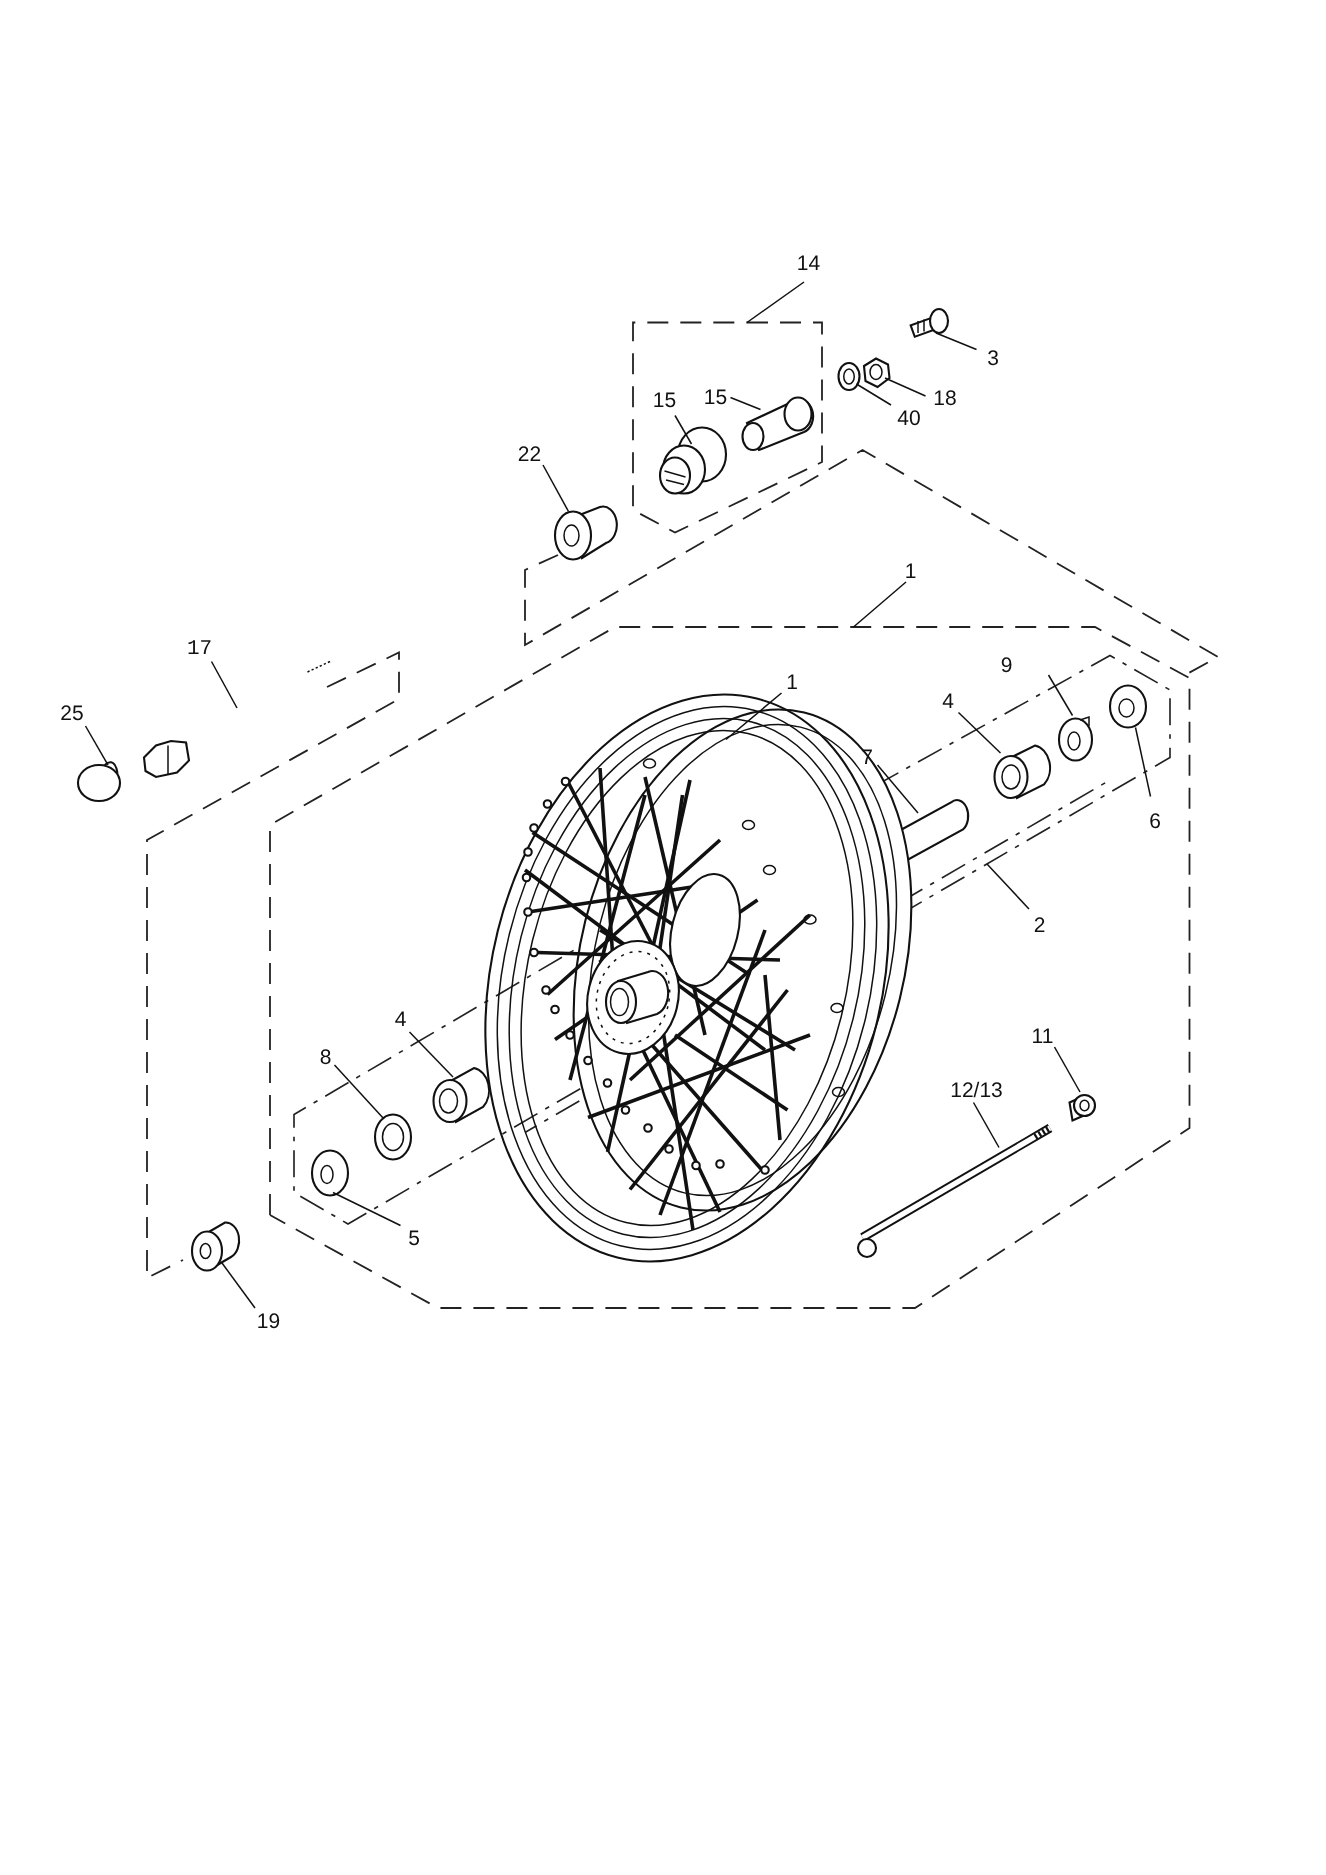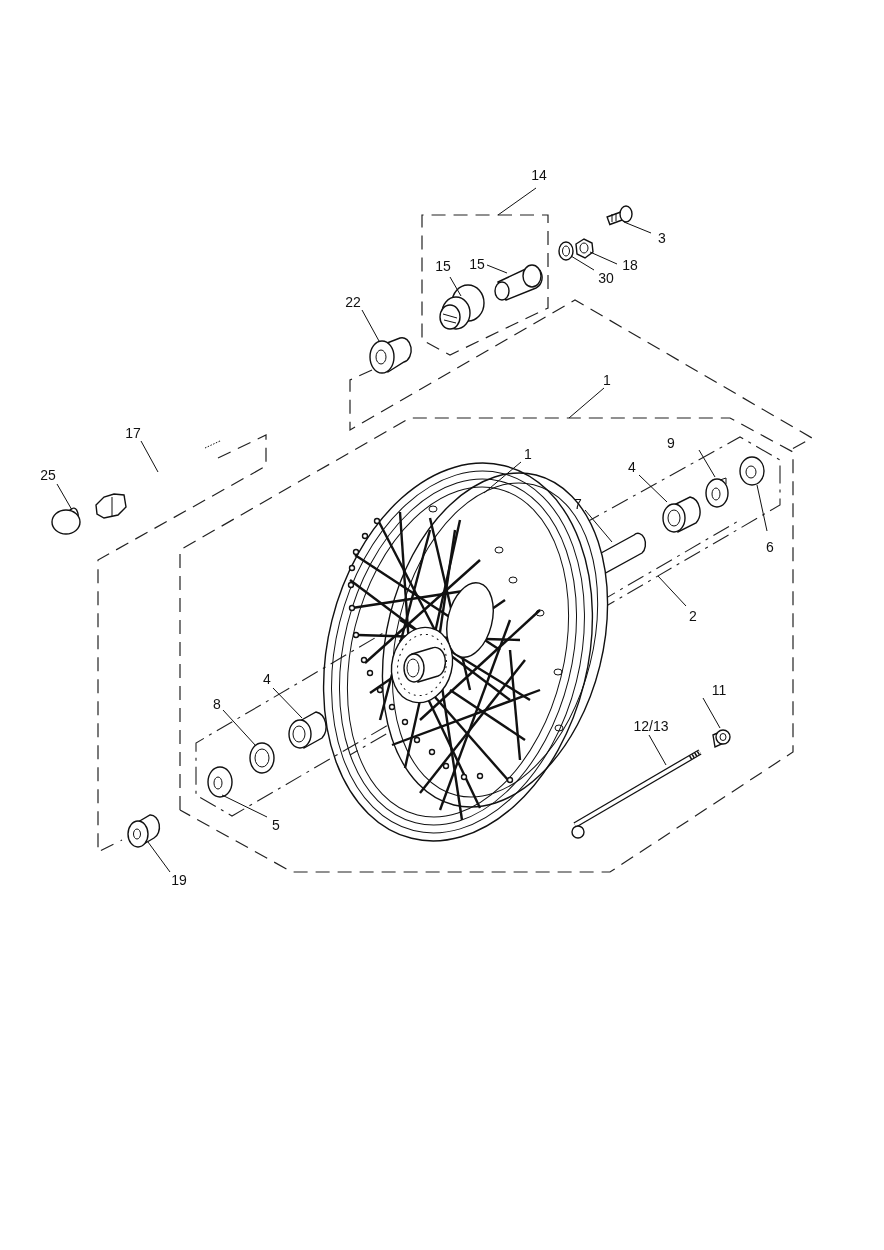--- a/index.html
+++ b/index.html
@@ -241,32 +241,32 @@
       <line class="thin" x1="222" y1="795" x2="267" y2="817"></line>
       <line class="thin" x1="148" y1="842" x2="170" y2="872"></line>
       <line class="thin" x1="703" y1="698" x2="720" y2="728"></line>
       <line class="thin" x1="649" y1="735" x2="666" y2="765"></line>
     </g>
   </svg>
 
   <span class="callout" style="left:539px; top:175px;">14</span>
   <span class="callout" style="left:662px; top:238px;">3</span>
   <span class="callout" style="left:630px; top:265px;">18</span>
-  <span class="callout" style="left:606px; top:278px;">30</span>
+  <span class="callout" style="left:606px; top:278px;">40</span>
   <span class="callout" style="left:443px; top:266px;">15</span>
   <span class="callout" style="left:477px; top:264px;">15</span>
   <span class="callout" style="left:353px; top:302px;">22</span>
   <span class="callout" style="left:607px; top:380px;">1</span>
   <span class="callout" style="left:528px; top:454px;">1</span>
-  <span class="callout" style="left:133px; top:433px;">17</span>
+  <span class="callout" style="left:133px; top:433px;font-family:Liberation Mono, monospace;">17</span>
   <span class="callout" style="left:48px; top:475px;">25</span>
   <span class="callout" style="left:671px; top:443px;">9</span>
   <span class="callout" style="left:632px; top:467px;">4</span>
   <span class="callout" style="left:770px; top:547px;">6</span>
   <span class="callout" style="left:578px; top:504px;">7</span>
   <span class="callout" style="left:693px; top:616px;">2</span>
   <span class="callout" style="left:267px; top:679px;">4</span>
   <span class="callout" style="left:217px; top:704px;">8</span>
   <span class="callout" style="left:276px; top:825px;">5</span>
   <span class="callout" style="left:179px; top:880px;">19</span>
-  <span class="callout" style="left:695px; top:690px;margin-left:24px;">11</span>
+  <span class="callout" style="left:695px; top:690px;">11</span>
   <span class="callout" style="left:651px; top:726px;">12/13</span>
 </div>
 
 </body></html>

